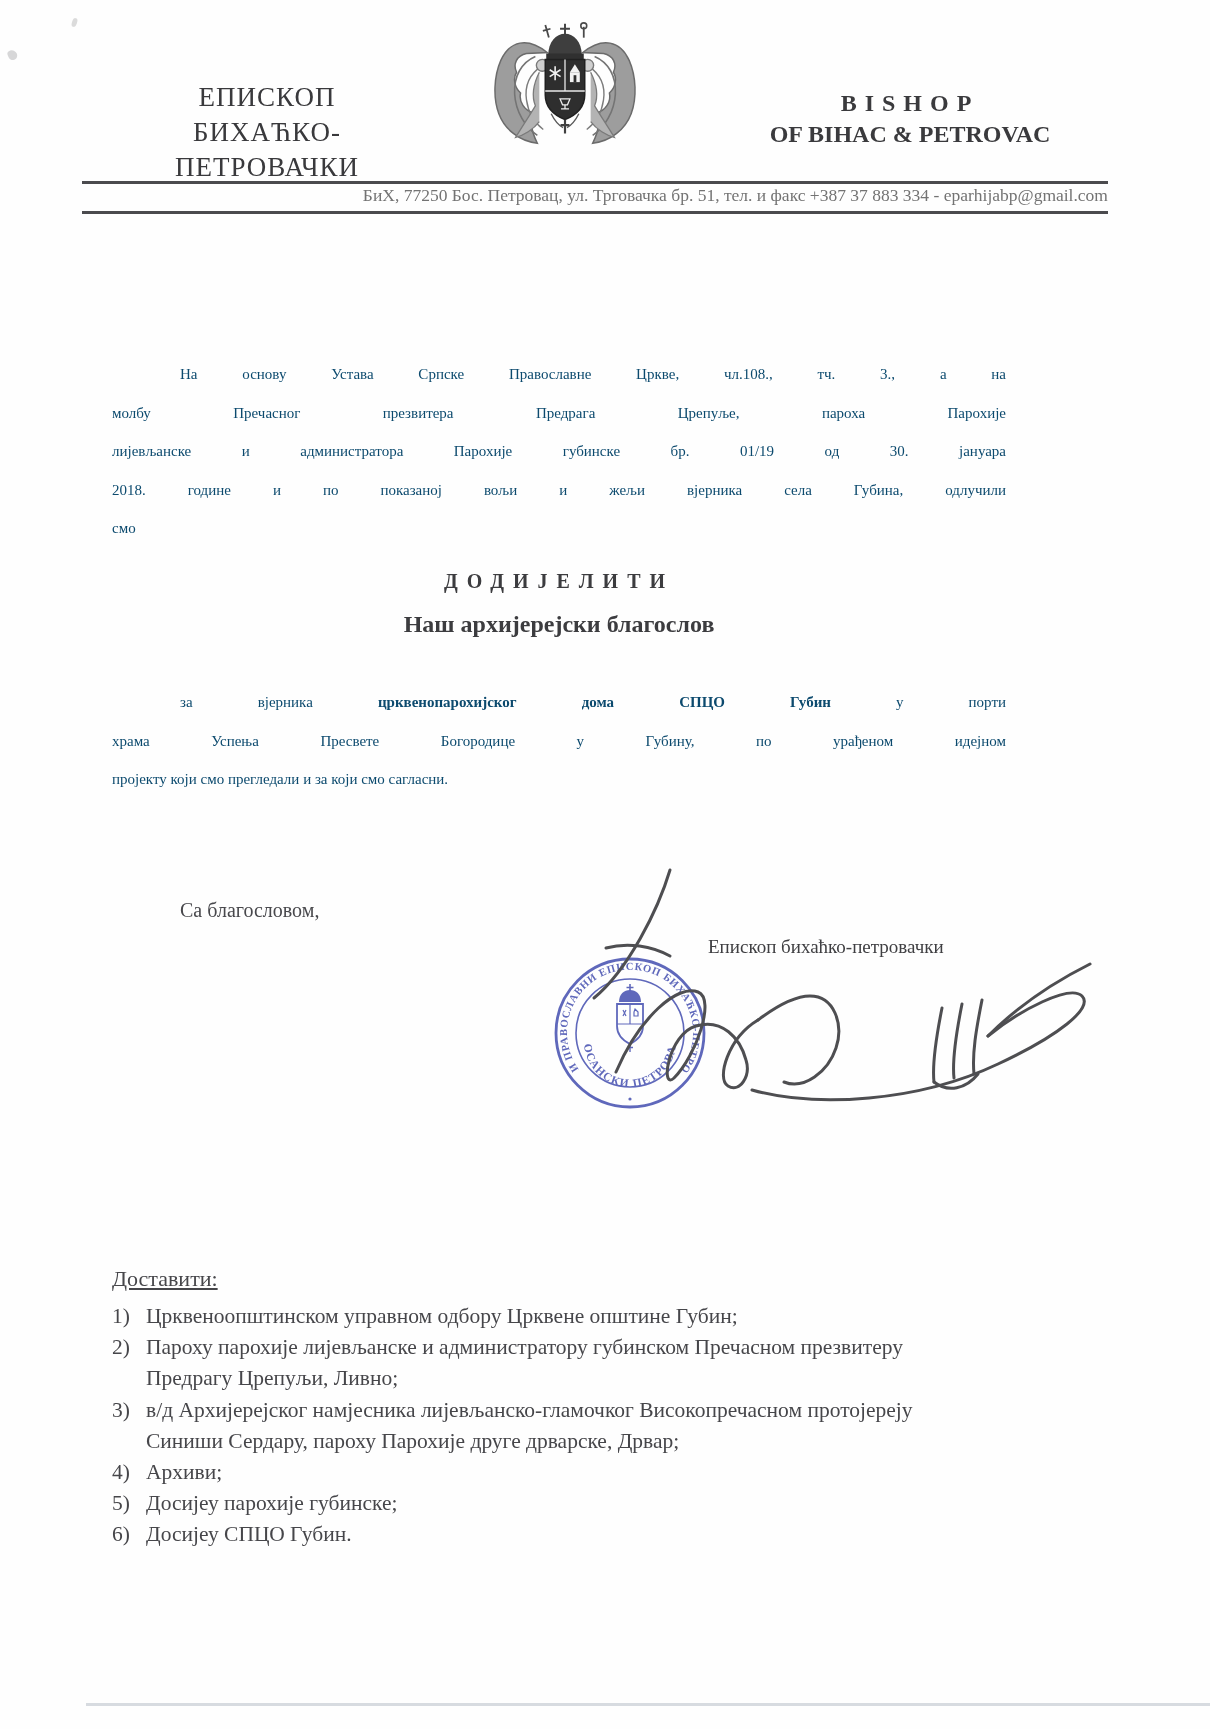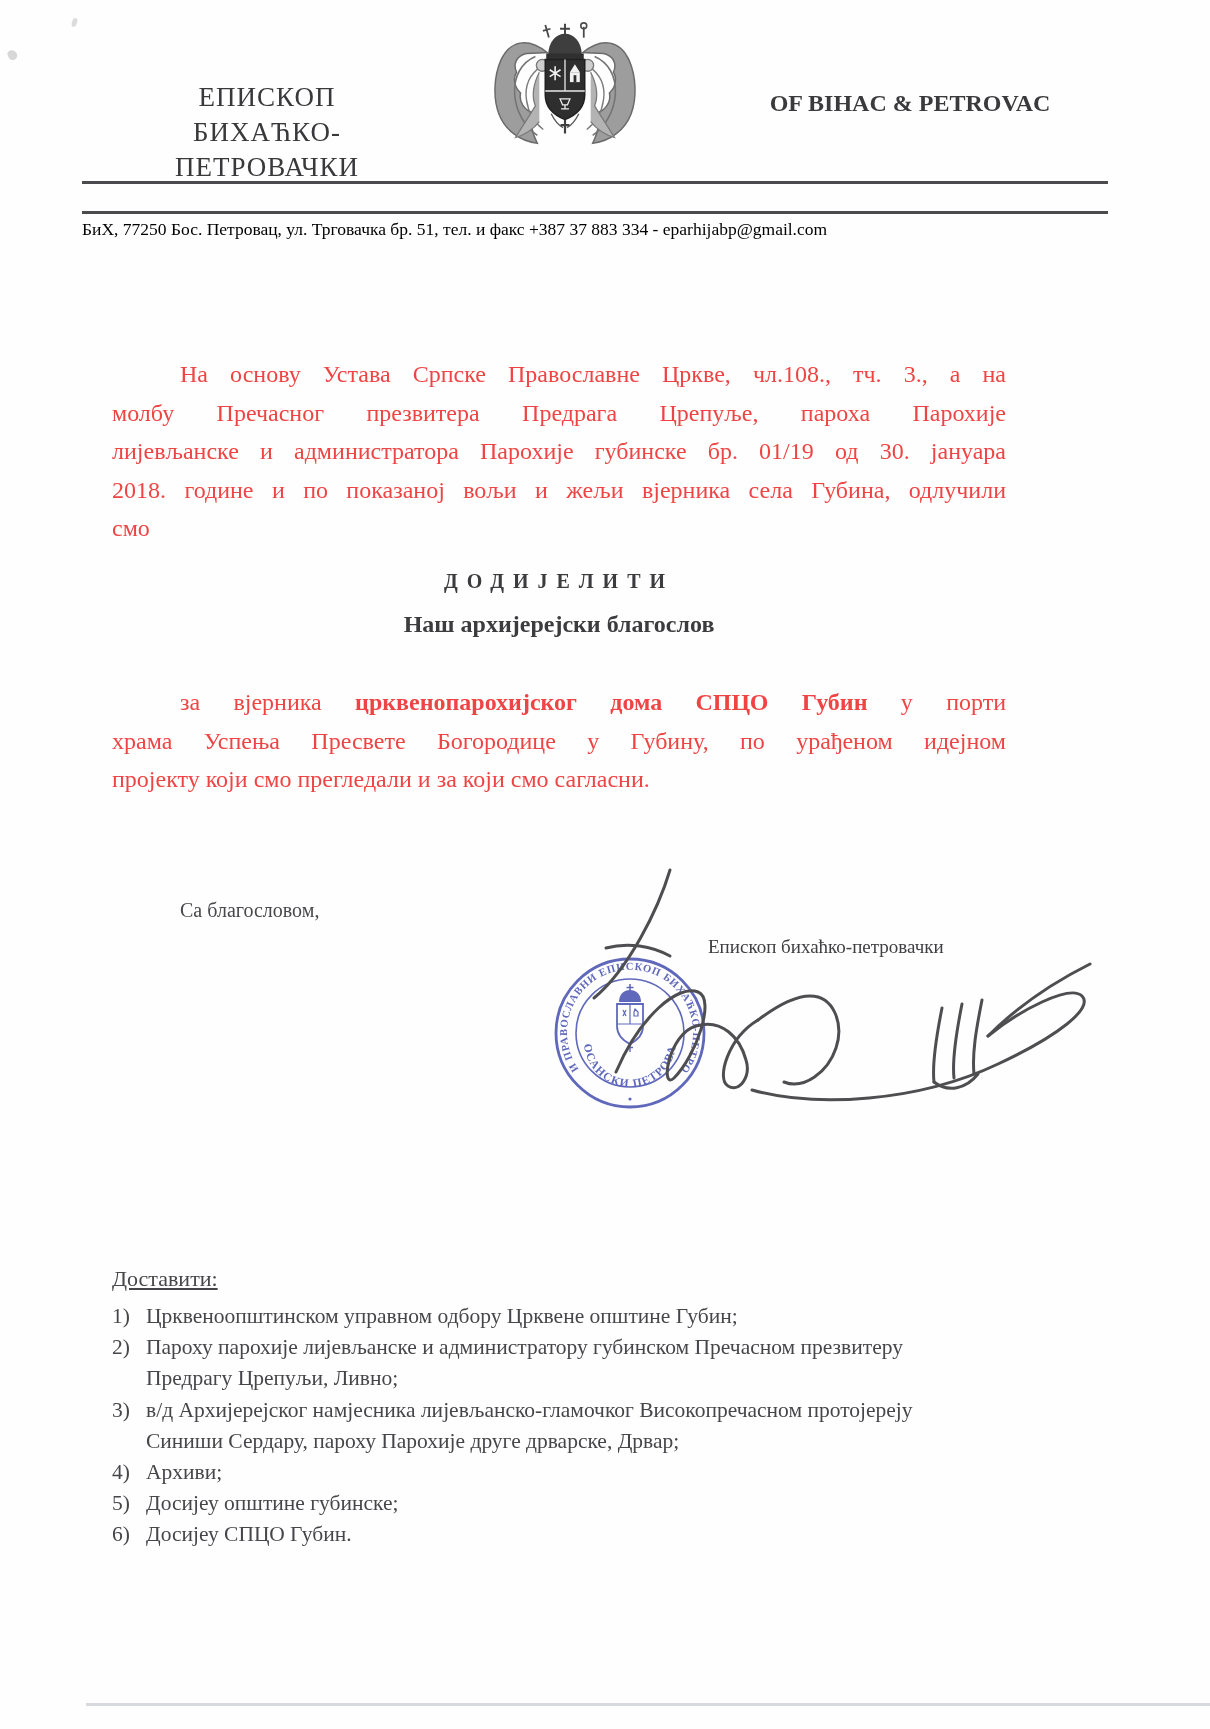--- a/index.html
+++ b/index.html
@@ -12,26 +12,26 @@
   }
   .abs{position:absolute;}
   
   .hdr-left{left:108px;top:80px;width:318px;text-align:center;
     font-size:27px;letter-spacing:1px;color:#39393c;line-height:35px;}
   .hdr-right{left:742px;top:88px;width:336px;text-align:center;
     font-size:24px;font-weight:700;color:#3a3a3d;line-height:31px;}
   .hdr-right .spread{letter-spacing:8px;}
   .arms{left:486px;top:20px;width:158px;height:142px;}
   .rule{left:82px;width:1026px;height:3px;background:#4b4b4e;}
-  .addr{left:82px;top:185px;width:1026px;text-align:left;
-    font-size:17.5px;color:#000000;margin-top:34px;}
+  .addr{left:82px;top:185px;width:1026px;text-align:right;
+    font-size:17.5px;color:#737373;}
   
   .ref{left:112px;top:216px;font-size:22.5px;line-height:33px;color:#46464a;}
   
-  .jpara{left:112px;width:894px;font-size:24px;line-height:38.6px;color:#ef4444;}
+  .jpara{left:112px;width:894px;font-size:15px;line-height:38.6px;color:#0c4a6e;}
   .jpara .line{text-align:justify;text-align-last:justify;white-space:nowrap;}
   .jpara .line:first-child{text-indent:68px;}
   .jpara .line:last-child{text-align-last:left;}
   .para1{top:355px;}
   .para2{top:683px;}
   .bold{font-weight:700;}
   .h-decision{left:112px;top:570px;width:894px;text-align:center;
     font-size:20px;font-weight:700;letter-spacing:9px;color:#3c3c3f;}
   .h-blessing{left:112px;top:611px;width:894px;text-align:center;
     font-size:24px;font-weight:700;color:#3c3c3f;}
@@ -100,20 +100,21 @@
       <rect x="88.7" y="55" width="2.8" height="7" fill="#2e2e2e"></rect>
       <path d="M 75,79 H 85 L 82.5,85 H 77.5 Z M 80,85 V 89 M 76,89 H 84" stroke="#ededed" stroke-width="1.3" fill="none"></path>
     </g>
     <g>
       <path d="M 66,94 C 70,102 74,106 78,108 M 94,94 C 90,102 86,106 82,108" stroke="#5a5a5a" stroke-width="1.4" fill="none"></path>
       <path d="M 80,100 V 114 M 75.5,105.5 H 84.5" stroke="#404040" stroke-width="2.2" fill="none"></path>
     </g>
   </svg>
 
   <div class="abs hdr-right">
+    <div class="spread">BISHOP</div>
     <div>OF BIHAC &amp; PETROVAC</div>
   </div>
 
   <div class="abs rule" style="top:181px"></div>
   <div class="abs addr">БиХ, 77250 Бос. Петровац, ул. Трговачка бр. 51, тел. и факс +387 37 883 334 - eparhijabp@gmail.com</div>
   <div class="abs rule" style="top:211px"></div>
 
 
   <div class="abs jpara para1">
       <div class="line">На основу Устава Српске Православне Цркве, чл.108., тч. 3., а на</div>
@@ -201,21 +202,21 @@
         </div>
         <div class="dl-item">
           <span class="dl-num">4)</span>
           <div class="dl-text">
             <div>Архиви;</div>
           </div>
         </div>
         <div class="dl-item">
           <span class="dl-num">5)</span>
           <div class="dl-text">
-            <div>Досијеу општине губинске;</div>
+            <div>Досијеу парохије губинске;</div>
           </div>
         </div>
         <div class="dl-item">
           <span class="dl-num">6)</span>
           <div class="dl-text">
             <div>Досијеу СПЦО Губин.</div>
           </div>
         </div>
       </div>
   </div>

